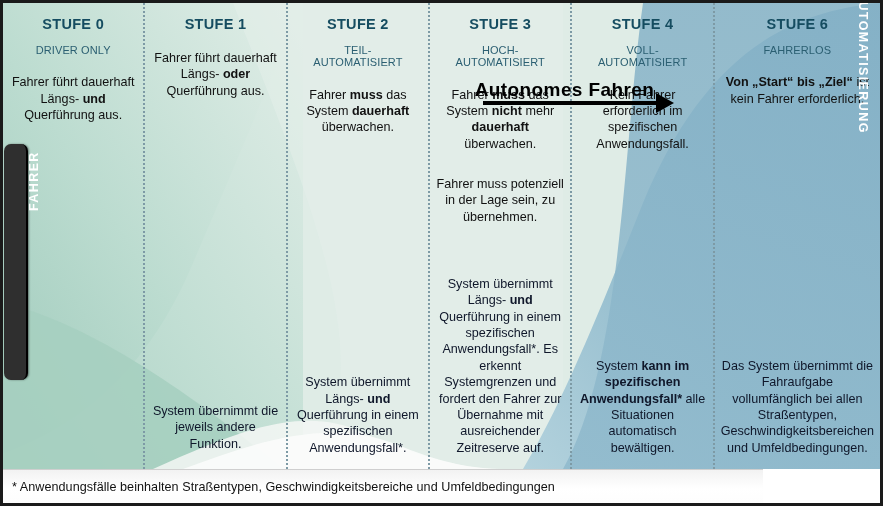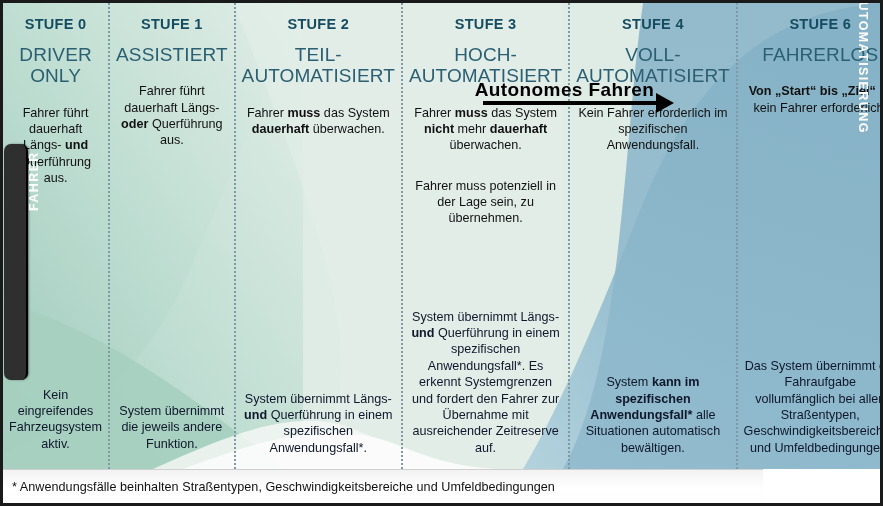--- a/index.html
+++ b/index.html
@@ -52,21 +52,21 @@
     margin-top:13px;
     text-align:center;
     font-size:14.5px;
     font-weight:bold;
     letter-spacing:.3px;
     color:#154c60;
   }
   .name{
     margin-top:12px;
     text-align:center;
-    font-size:19px;
+    font-size:11px;
     line-height:1.12;
     letter-spacing:.1px;
     color:#2b5f72;
   }
 
   
   .body-top{
     margin-top:18px;
     text-align:center;
     font-size:12.6px;
@@ -236,26 +236,24 @@
     </svg>
   </div>
 
   <div id="cols">
 
     <div class="col col0">
       <div class="stufe">STUFE 0</div>
       <div class="name"><span>DRIVER ONLY</span></div>
       <div class="body-top"><span>Fahrer führt dauerhaft Längs- </span><span class="b">und</span><span> Querführung aus.</span></div>
 
-      <div class="body-bottom"><span>Kein eingreifendes Fahrzeugsystem aktiv.</span></div>
     </div>
 
     <div class="col col1">
       <div class="stufe">STUFE 1</div>
-      <div class="name"><span>ASSISTIERT</span></div>
       <div class="body-top"><span>Fahrer führt dauerhaft Längs- </span><span class="b">oder</span><span> Querführung aus.</span></div>
 
       <div class="body-bottom"><span>System übernimmt die jeweils andere Funktion.</span></div>
     </div>
 
     <div class="col col2">
       <div class="stufe">STUFE 2</div>
       <div class="name"><span>TEIL-<br>AUTOMATISIERT</span></div>
       <div class="body-top"><span>Fahrer </span><span class="b">muss</span><span> das System </span><span class="b">dauerhaft</span><span> überwachen.</span></div>
 

